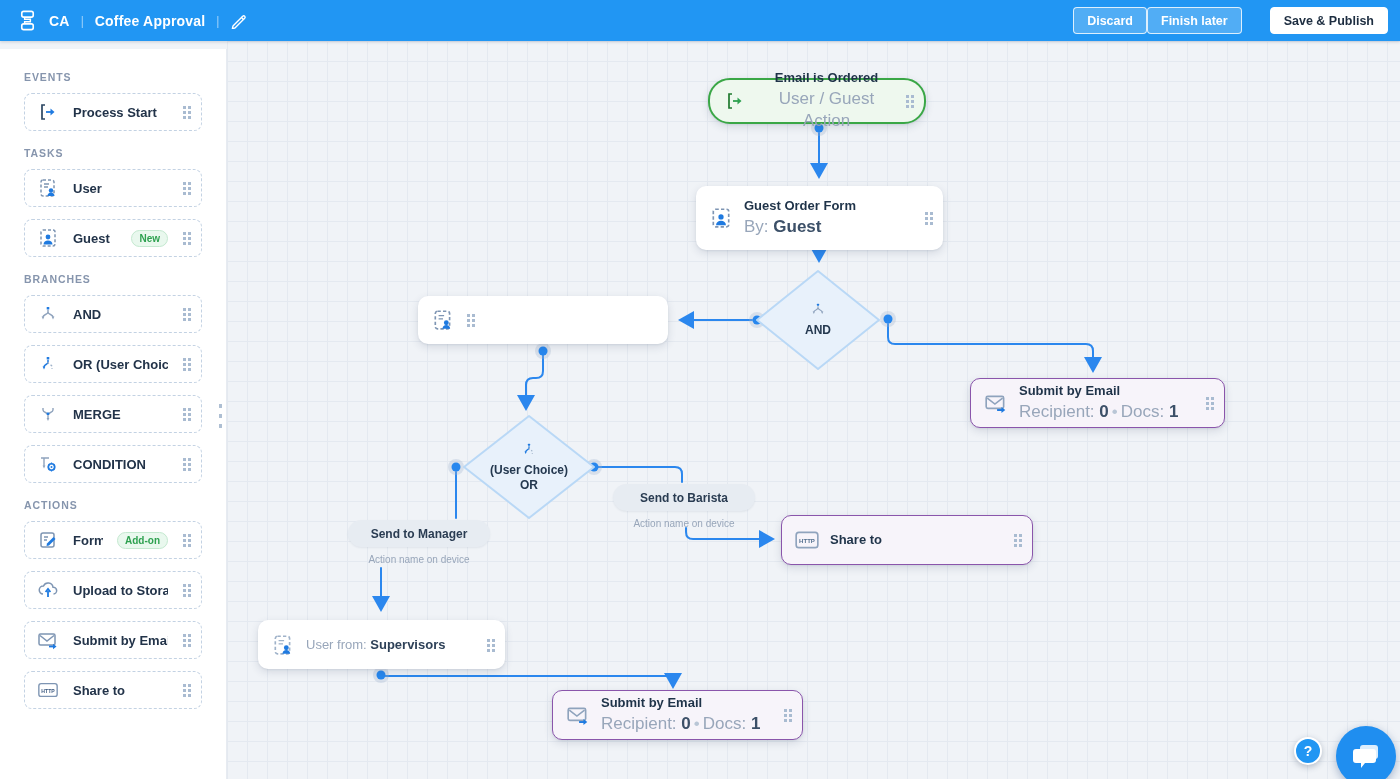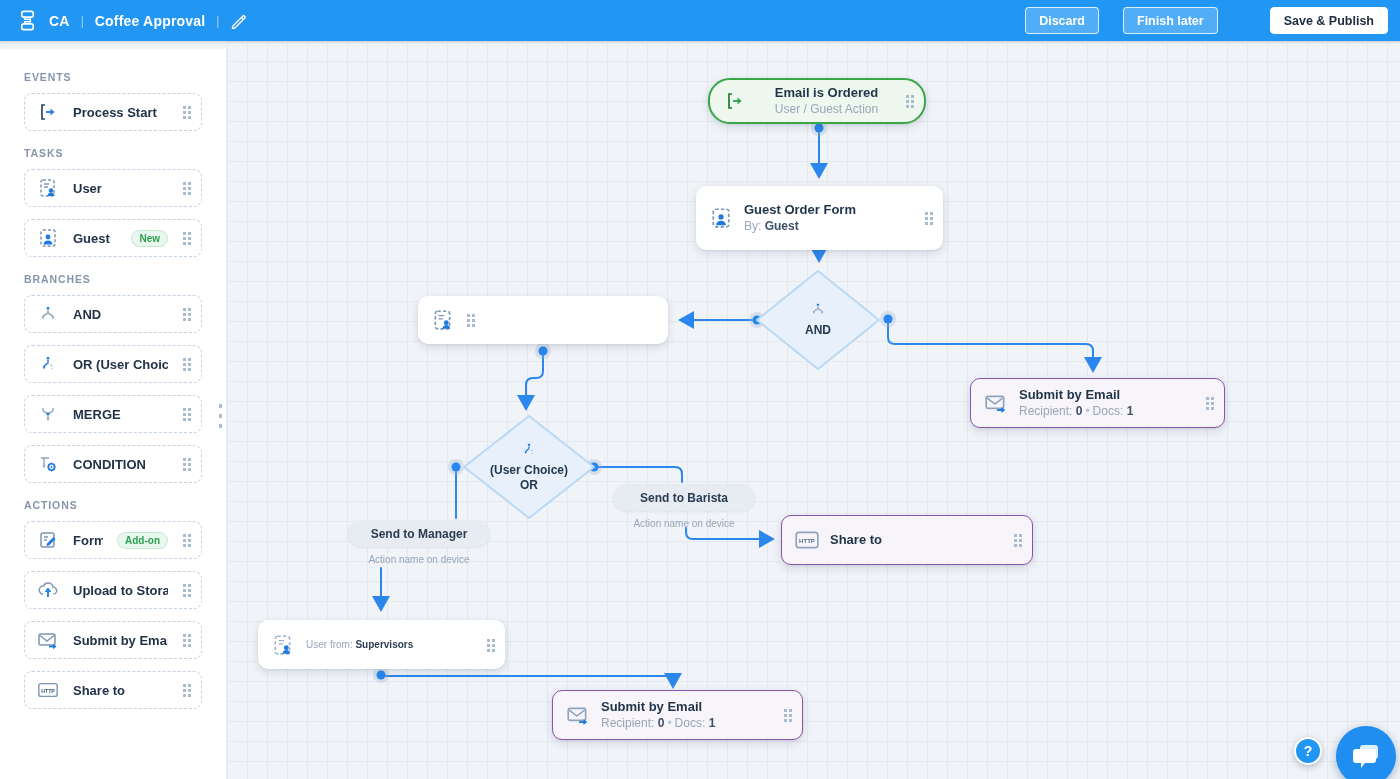--- a/index.html
+++ b/index.html
@@ -6,21 +6,21 @@
   html,body { width:1400px; height:779px; overflow:hidden; font-family:"Liberation Sans",sans-serif; background:#f0f3f7; }
 
   
   .topbar { position:absolute; left:0; top:0; width:1400px; height:41px; background:#2196f3;
     display:flex; align-items:center; padding:0 12px 0 16px; z-index:50; box-shadow:0 1px 3px rgba(20,40,70,.18); }
   .topbar-left { display:flex; align-items:center; gap:11px; }
   .logo { width:22px; height:22px; display:flex; align-items:center; justify-content:center; }
   .tb-name { color:#fff; font-size:14px; font-weight:700; letter-spacing:.2px; }
   .tb-sep { color:rgba(255,255,255,.55); font-size:12px; }
   .pencil { width:18px; height:18px; display:flex; align-items:center; }
-  .topbar-right { margin-left:auto; display:flex; gap:24px; }
+  .topbar-right { margin-left:auto; display:flex; gap:0; }
   .tb-btn { height:27px; padding:0 13px; border-radius:4px; font-size:12.5px; font-weight:700;
     border:1px solid rgba(255,255,255,.8); background:rgba(255,255,255,.22); color:#fff; cursor:pointer;
     font-family:"Liberation Sans",sans-serif; }
   .tb-btn.primary { background:#fff; color:#1d2d40; border-color:#fff;margin-left:28px; }
 
   
   .sidebar { position:absolute; left:0; top:49px; width:227px; height:738px; background:#fff;
     border-right:1px solid #e7ebf1; z-index:40; padding:14px 24px 10px 24px; }
   .s-section { font-size:10.5px; font-weight:700; letter-spacing:.9px; color:#8695ad; margin:16px 0 10px 0; }
   .s-section:first-child { margin-top:8px; }
@@ -39,29 +39,29 @@
   .canvas { position:absolute; left:227px; top:41px; width:1173px; height:738px; overflow:hidden;
     background-color:#f0f3f7;
     background-image:linear-gradient(#e4e9f0 1px,transparent 1px),linear-gradient(90deg,#e4e9f0 1px,transparent 1px);
     background-size:20px 20px; }
   .wires { position:absolute; inset:0; width:1173px; height:738px; z-index:1; pointer-events:none; }
 
   .node { position:absolute; z-index:5; display:flex; align-items:center; gap:10px; padding:0 10px 0 12px;
     background:#fff; border-radius:10px; box-shadow:0 3px 8px rgba(40,60,90,.14),0 1px 2px rgba(40,60,90,.08); cursor:grab; }
   .node .n-text { flex:1; min-width:0; }
   .n-title { font-size:13px; font-weight:700; color:#1f3349; line-height:1.25; }
-  .n-sub { font-size:12px; color:#98a6ba; line-height:1.3; margin-top:1px; }
+  .n-sub { font-size:17px; color:#98a6ba; line-height:1.3; margin-top:1px; }
   .n-sub b { color:#3c5068; font-weight:700; }
   .n-sub .dotsep { color:#b9c6d6; padding:0 3px; }
   .n-icon { width:26px; height:24px; display:flex; align-items:center; justify-content:center; flex-shrink:0; }
 
   .start-node { background:#eef8ee; border:2px solid #3aa746; border-radius:22px; }
   .start-node .n-text { text-align:center; }
   .purple { background:#f7f4fa; border:1.5px solid #8a55ab; }
-  .plain-sub { font-size:10px; color:#98a6ba; font-weight:400; }
+  .plain-sub { font-size:13px; color:#98a6ba; font-weight:400; }
   .plain-sub b { color:#2e4158; font-weight:700; }
 
   .diamond { position:absolute; z-index:4; }
   .d-shape { position:absolute; inset:0; width:100%; height:100%; }
   .d-content { position:absolute; inset:0; display:flex; flex-direction:column; align-items:center;
     justify-content:center; gap:2px; z-index:2; }
   .d-label { font-size:12px; font-weight:700; color:#24384f; line-height:1.25; text-align:center; }
 
   .pillwrap { position:absolute; z-index:6; width:142px; text-align:center; }
   .pill { height:27px; border-radius:14px; background:#e7ecf2; color:#2a3c52; font-size:12px; font-weight:700;

